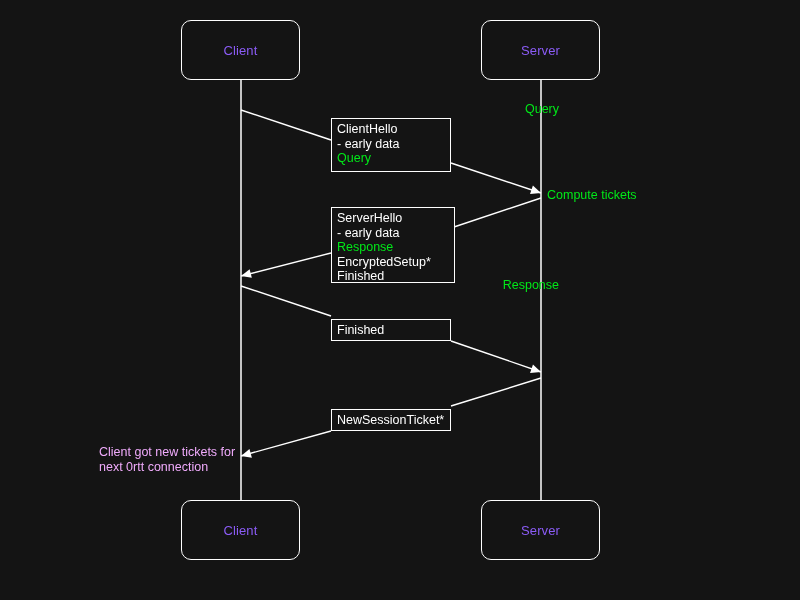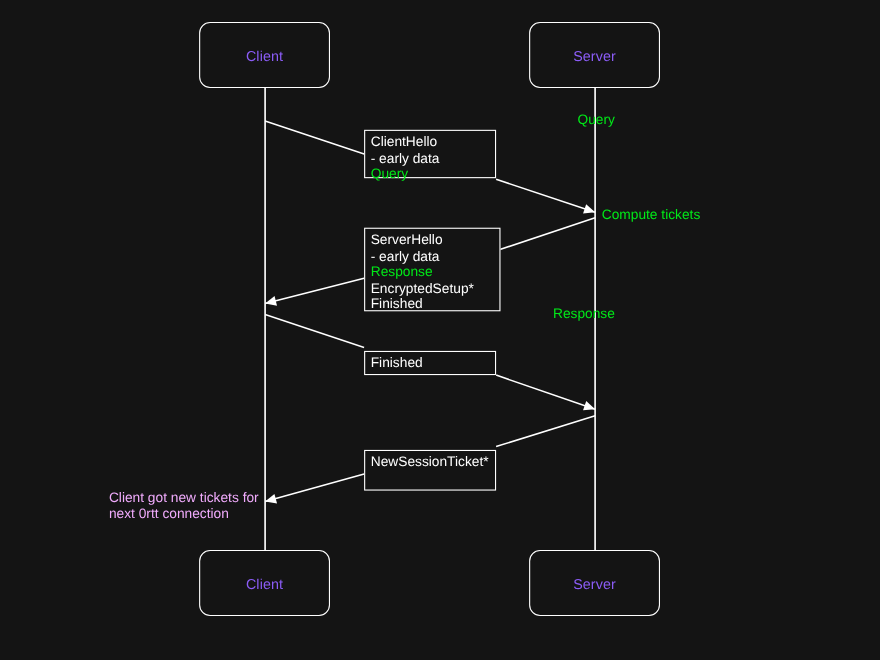--- a/index.html
+++ b/index.html
@@ -127,36 +127,36 @@
         <span class="actor-label">Server</span>
       </div>
       <div class="actor-box" style="left: 181px; top: 500px; width: 119px; height: 60px;">
         <span class="actor-label">Client</span>
       </div>
       <div class="actor-box" style="left: 481px; top: 500px; width: 119px; height: 60px;">
         <span class="actor-label">Server</span>
       </div>
     </div>
   <div id="messages-layer">
-      <div class="msg-box" style="left: 331px; top: 118px; width: 120px; height: 44px;">
+      <div class="msg-box" style="left: 331px; top: 118px; width: 120px; height: 54px;">
         <div class="msg-line">ClientHello</div>
         <div class="msg-line">- early data</div>
         <div class="msg-line accent">Query</div>
       </div>
       <div class="msg-box" style="left: 331px; top: 207px; width: 124px; height: 76px;">
         <div class="msg-line">ServerHello</div>
         <div class="msg-line">- early data</div>
         <div class="msg-line accent">Response</div>
         <div class="msg-line">EncryptedSetup*</div>
         <div class="msg-line">Finished</div>
       </div>
       <div class="msg-box" style="left: 331px; top: 319px; width: 120px; height: 22px;">
         <div class="msg-line">Finished</div>
       </div>
-      <div class="msg-box" style="left: 331px; top: 409px; width: 120px; height: 37px;">
+      <div class="msg-box" style="left: 331px; top: 409px; width: 120px; height: 22px;">
         <div class="msg-line">NewSessionTicket*</div>
       </div>
     </div>
   <div id="notes-layer">
       <div class="note accent align-right" style="right: 241px; top: 102px;">Query</div>
       <div class="note accent" style="left: 547px; top: 188px;">Compute tickets</div>
       <div class="note accent align-right" style="right: 241px; top: 278px;">Response</div>
       <div class="note plain" style="left: 99px; top: 445px;">Client got new tickets for
 next 0rtt connection</div>
     </div>

